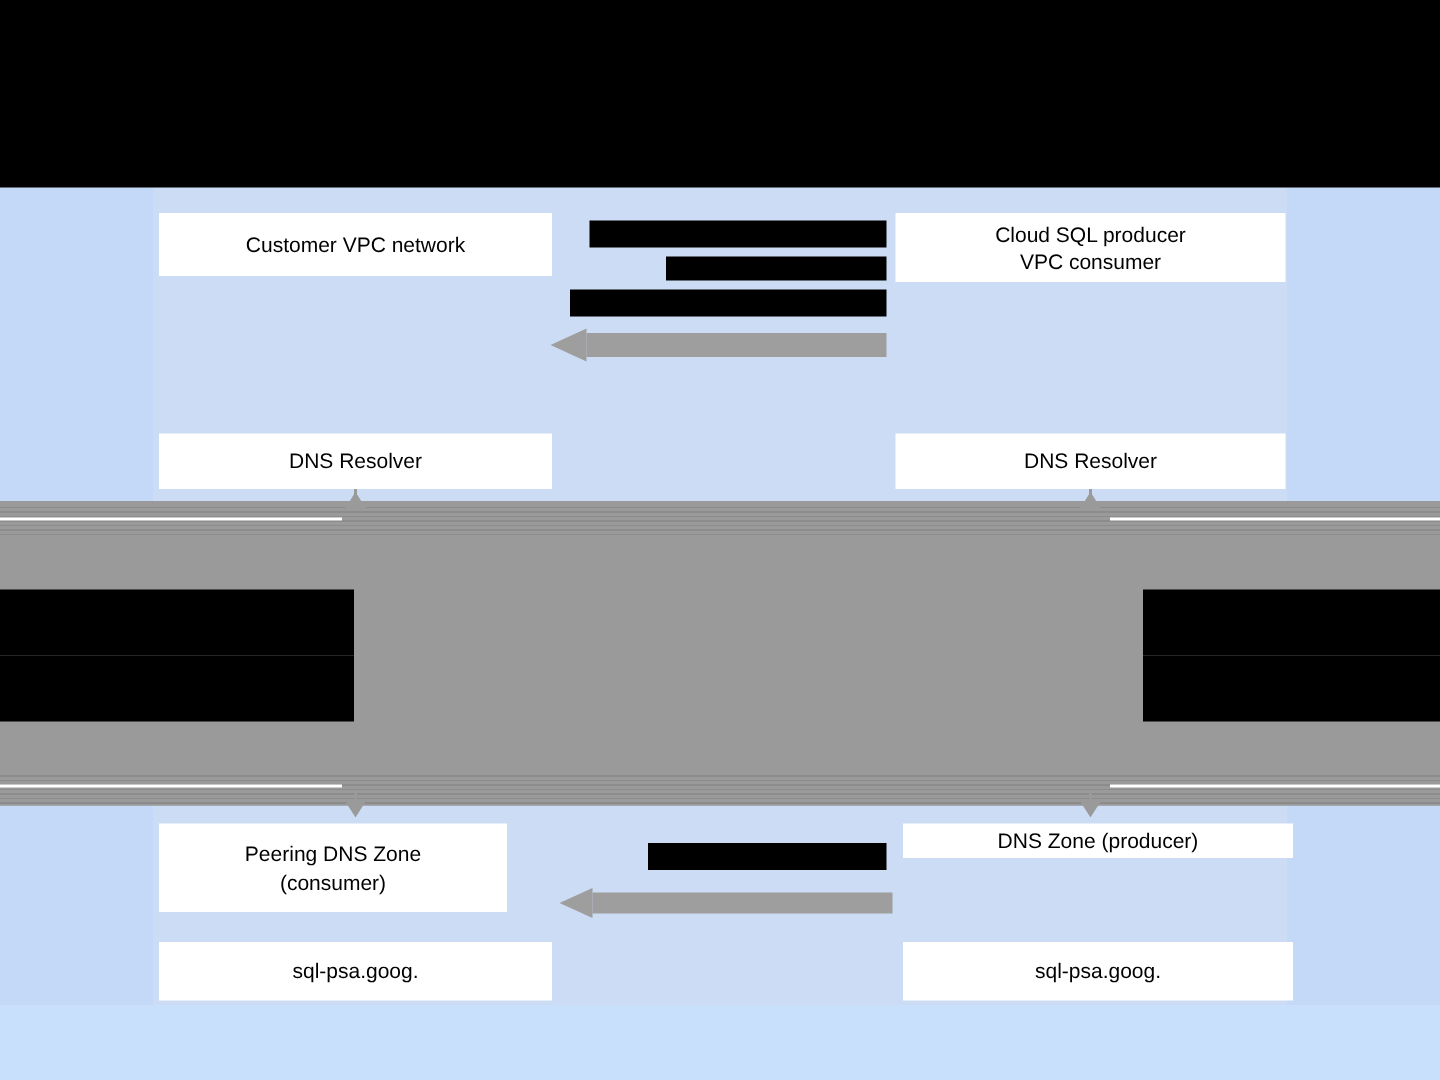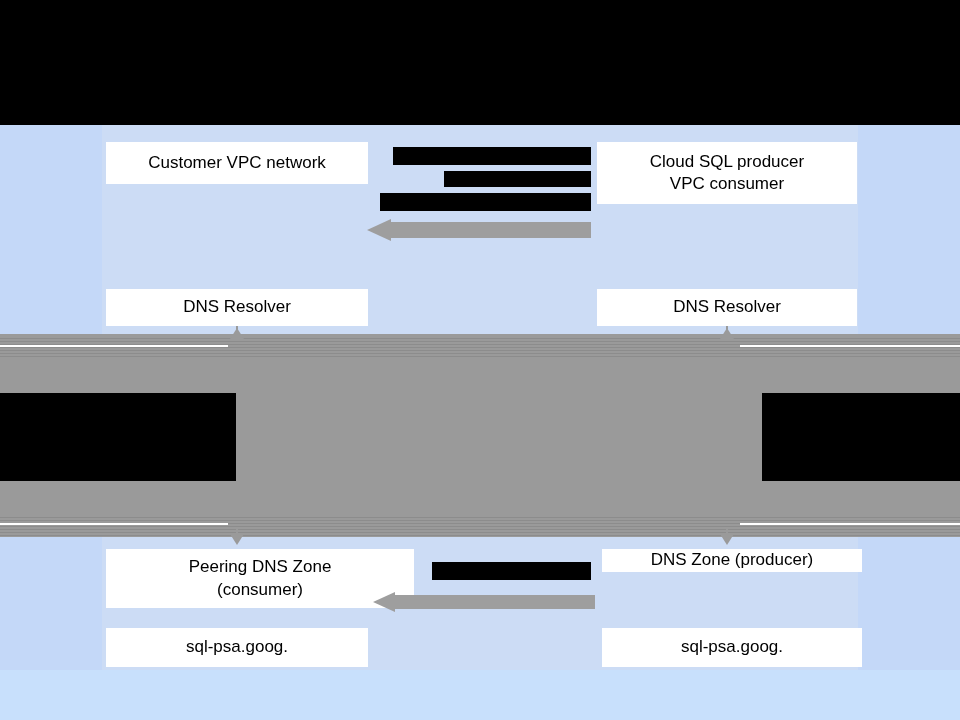--- a/index.html
+++ b/index.html
@@ -74,21 +74,21 @@
 
   
   .box {
     position: absolute;
     background: #ffffff;
     display: flex;
     align-items: center;
     justify-content: center;
     text-align: center;
     color: #000000;
-    font-size: 17px;
+    font-size: 14px;
     line-height: 1.32;
     box-sizing: border-box;
     padding: 4px 6px;
   }
   .box.bold { font-weight: normal; }
 
   
   .redact {
     position: absolute;
     background: #000000;
@@ -145,30 +145,30 @@
   <div class="band-black"></div>
 
   <div class="box" style="left:106px; top:142px; width:262px; height:42px;">
     <span>Customer VPC network</span>
   </div>
 
   <div class="box" style="left:106px; top:289px; width:262px; height:37px;">
     <span>DNS Resolver</span>
   </div>
 
-  <div class="box" style="left:106px; top:549px; width:308px; height:59px; flex-direction:column;">
+  <div class="box" style="left:106px; top:549px; width:232px; height:59px; flex-direction:column;">
     <span>Peering DNS Zone</span>
     <span>(consumer)</span>
   </div>
 
   <div class="box bold" style="left:106px; top:628px; width:262px; height:39px;">
     <span>sql-psa.goog.</span>
   </div>
 
-  <div class="box" style="left:597px; top:142px; width:260px; height:62px; flex-direction:column;">
+  <div class="box" style="left:597px; top:142px; width:260px; height:46px; flex-direction:column;">
     <span>Cloud SQL producer</span>
     <span>VPC consumer</span>
   </div>
 
   <div class="box" style="left:597px; top:289px; width:260px; height:37px;">
     <span>DNS Resolver</span>
   </div>
 
   <div class="box" style="left:602px; top:549px; width:260px; height:23px;">
     <span>DNS Zone (producer)</span>

